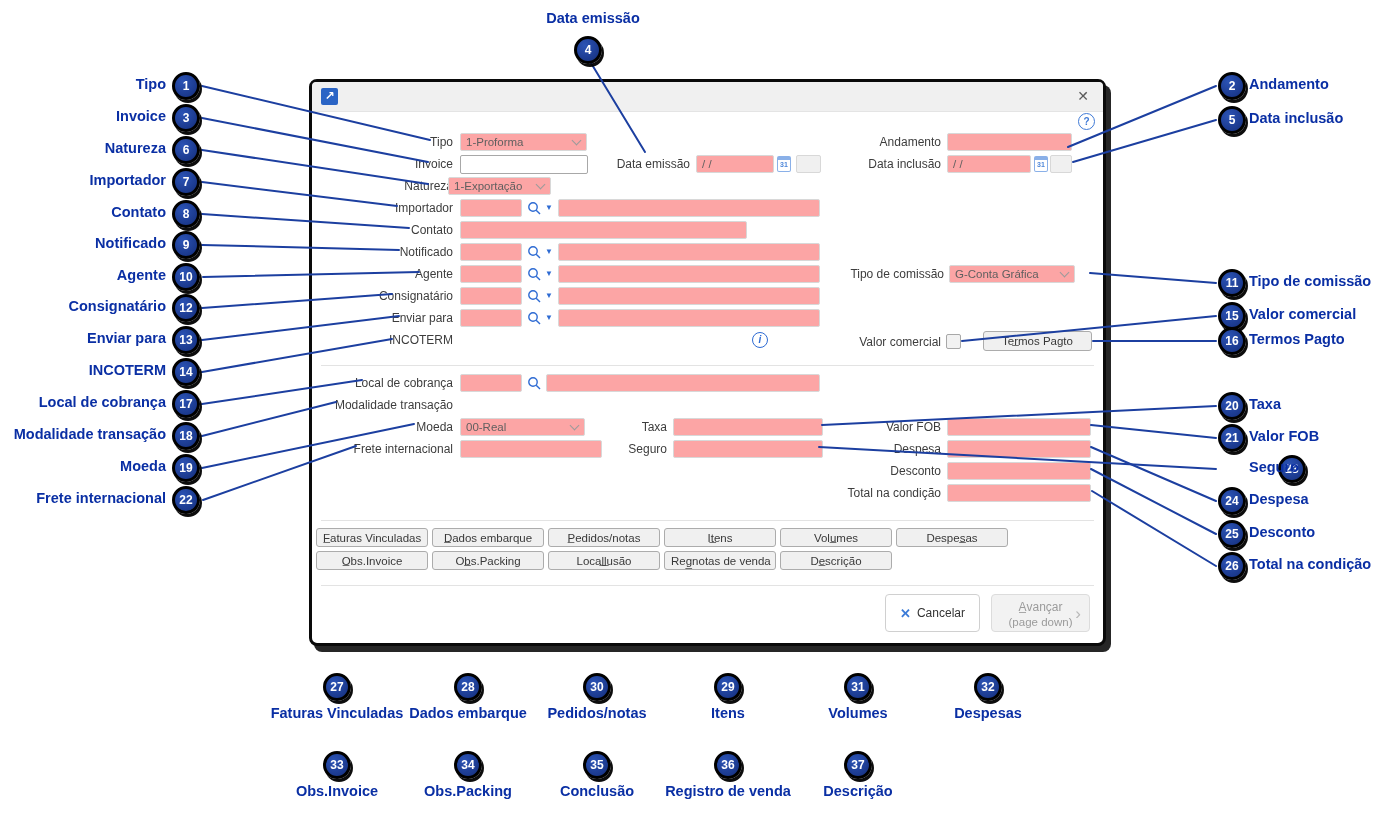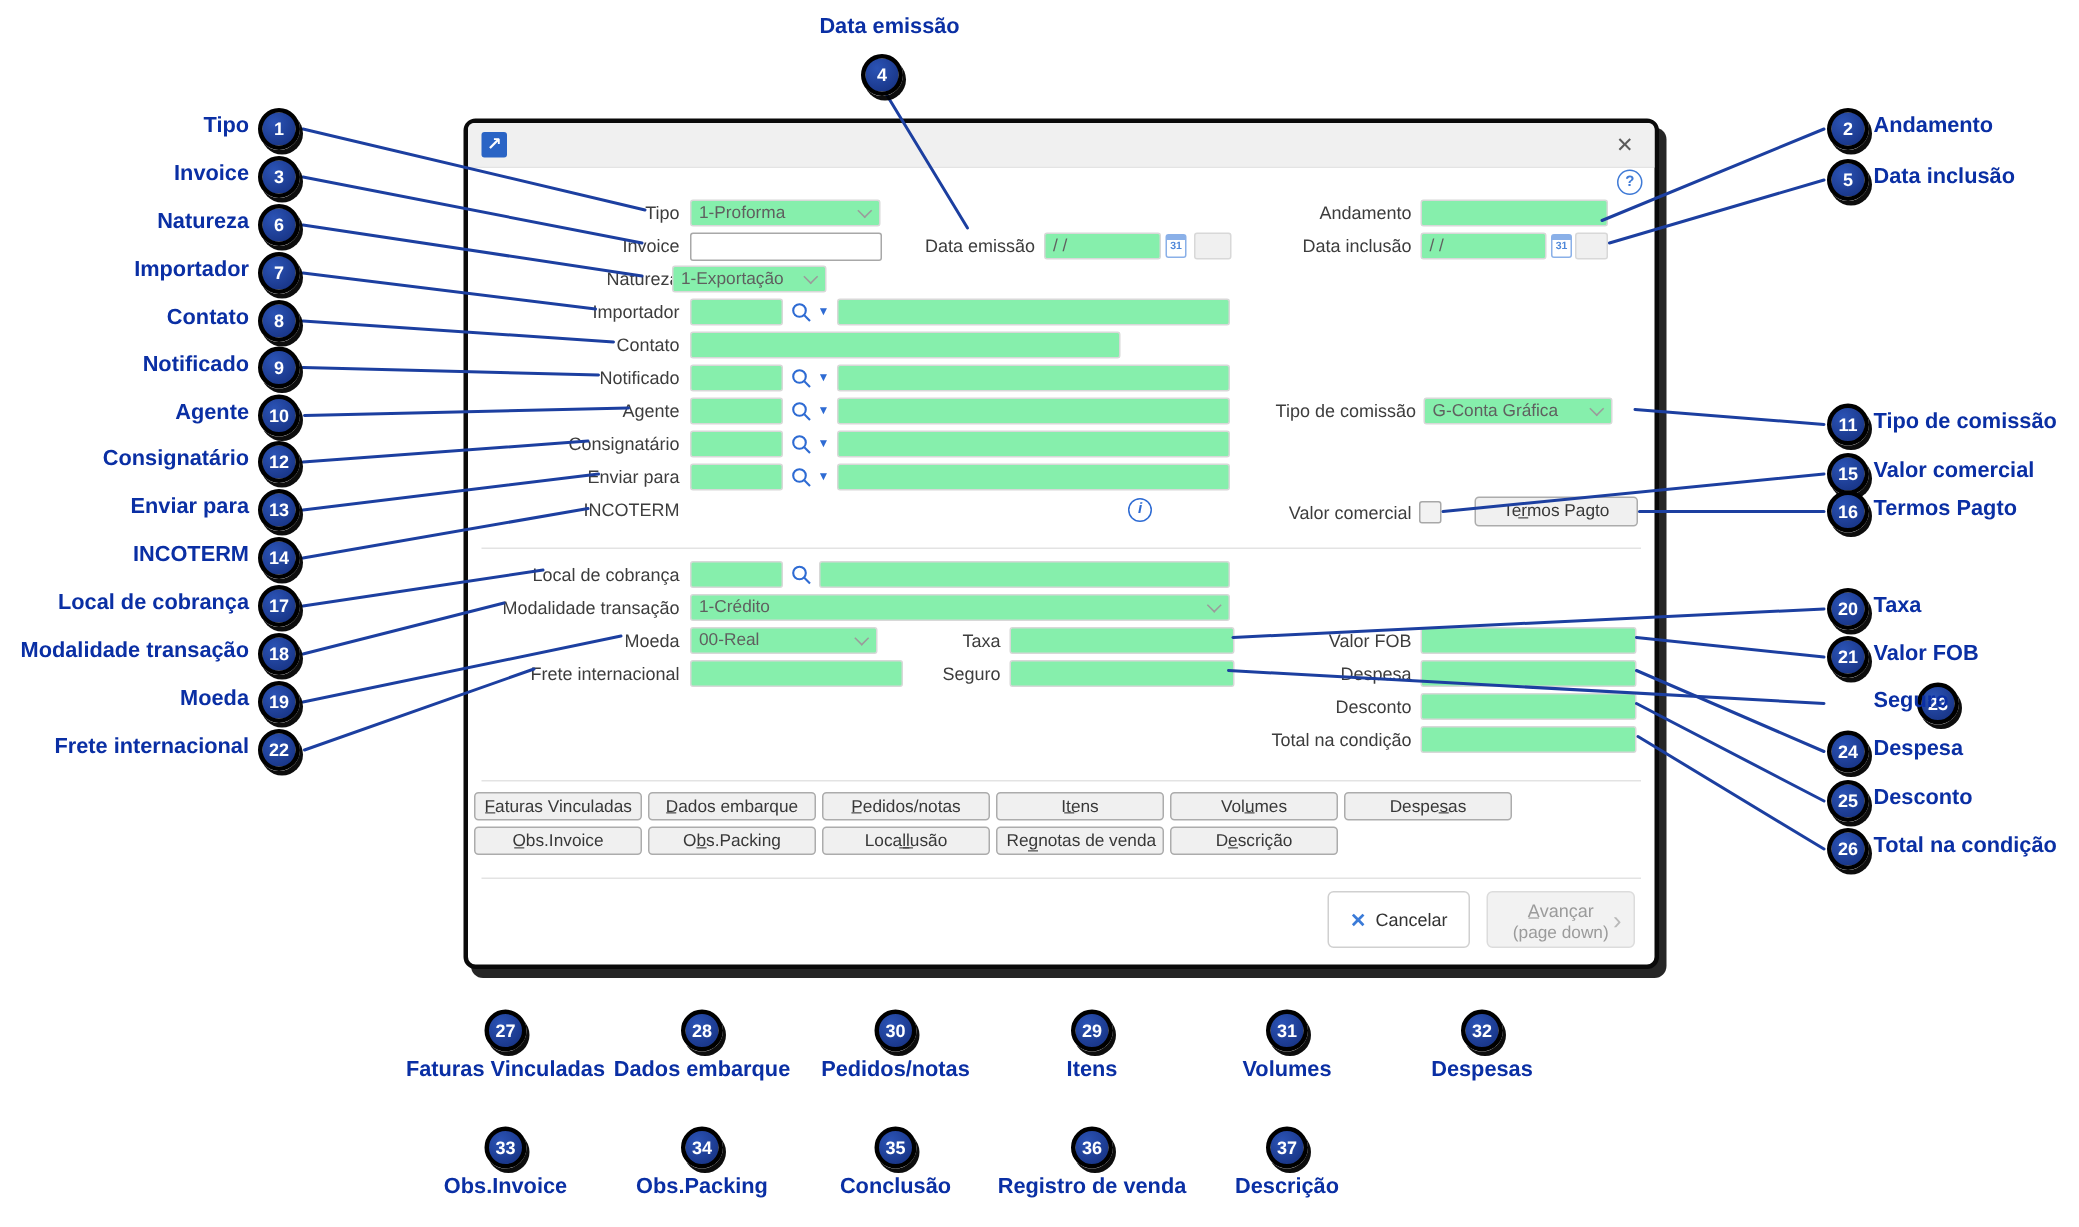--- a/index.html
+++ b/index.html
@@ -34,21 +34,21 @@
   }
   .info-circ{
     position:absolute;width:14px;height:14px;border-radius:50%;
     border:1.5px solid #2e6bd3;color:#2e6bd3;font-size:10px;font-style:italic;font-weight:bold;
     text-align:center;line-height:14px;box-sizing:content-box;
   }
   
   .lbl{position:absolute;height:18px;line-height:18px;font-size:12px;color:#3d3d3d;text-align:right;white-space:nowrap;}
   .fld{
     position:absolute;height:18px;box-sizing:border-box;
-    background:#86efac;border:1px solid #d8d8d8;border-radius:2px;
+    background:#fca5a5;border:1px solid #d8d8d8;border-radius:2px;
     font-size:11.5px;line-height:16px;color:#5f5f5f;padding:0 5px;overflow:hidden;white-space:nowrap;
   }
   .fld.edit{background:#fff;border-color:#a8a8a8;}
   .dd .chev{
     position:absolute;right:6px;top:50%;width:6px;height:6px;margin-top:-5px;
     border-right:1.4px solid #9b9b9b;border-bottom:1.4px solid #9b9b9b;transform:rotate(45deg);
   }
   .lookup{position:absolute;height:18px;display:flex;align-items:center;gap:3px;}
   .tri{color:#2e6bd3;font-size:8px;line-height:8px;}
   .cal{
@@ -205,23 +205,20 @@
   <div class="fld" style="left:148px;top:292px;width:62px"></div>
   <div class="lookup" style="left:215px;top:292px">
     <svg width="15" height="15" viewBox="0 0 15 15">
         <circle cx="6" cy="6" r="4.2" fill="none" stroke="#2e6bd3" stroke-width="1.4"></circle>
         <line x1="9.2" y1="9.2" x2="13" y2="13" stroke="#2e6bd3" stroke-width="1.4"></line>
       </svg>
   </div>
   <div class="fld" style="left:234px;top:292px;width:274px"></div>
 
   <div class="lbl" style="left:0;top:314px;width:141px">Modalidade transação</div>
-  <div class="fld dd" style="left:148px;top:314px;width:360px">
-    <span>1-Crédito</span><i class="chev"></i>
-  </div>
 
   <div class="lbl" style="left:0;top:336px;width:141px">Moeda</div>
   <div class="fld dd" style="left:148px;top:336px;width:125px">
     <span>00-Real</span><i class="chev"></i>
   </div>
   <div class="lbl" style="left:255px;top:336px;width:100px">Taxa</div>
   <div class="fld" style="left:361px;top:336px;width:150px"></div>
   <div class="lbl" style="left:429px;top:336px;width:200px">Valor FOB</div>
   <div class="fld" style="left:635px;top:336px;width:144px"></div>
 

